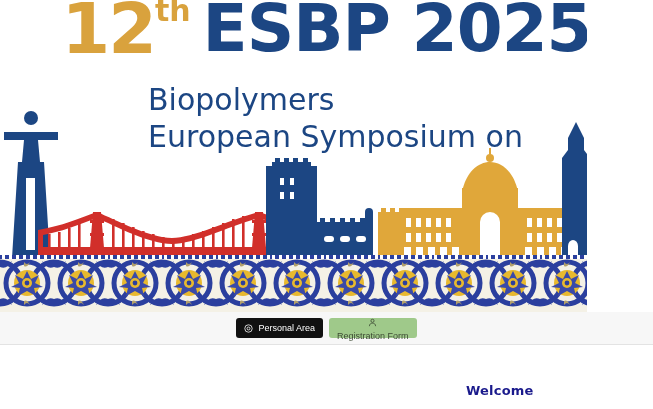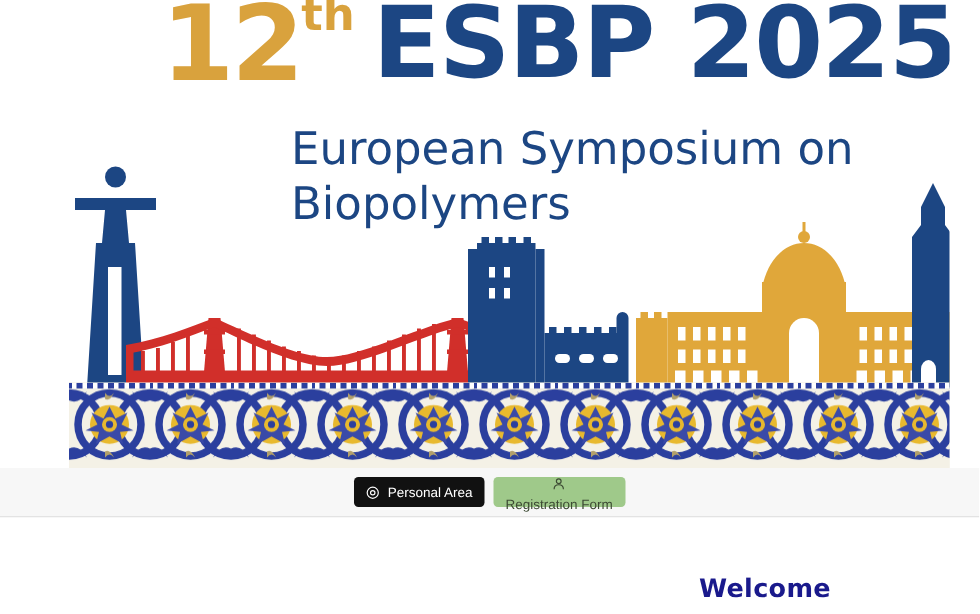--- a/index.html
+++ b/index.html
@@ -16,21 +16,20 @@
     overflow: hidden;
   }
 
   
   .banner {
     position: absolute;
     left: 0; top: 0;
     width: 587px; height: 312px;
     background: #ffffff;
     overflow: hidden;
-    margin-left: 46px;
   }
 
   
   .title-row {
     position: absolute;
     left: 0; top: -6px;
     width: 653px;
     height: 76px;
     display: flex;
     align-items: flex-start;
@@ -128,41 +127,41 @@
     position: absolute;
     left: 0; top: 345px;
     width: 653px; height: 64px;
     background: #ffffff;
   }
   .welcome {
     position: absolute;
     left: 466px; top: 38px;
     font-family: "DejaVu Sans", sans-serif;
     font-weight: 700;
-    font-size: 17px;
+    font-size: 13px;
     color: #1a1a8c;
     letter-spacing: 0.2px;
   }
 </style>
 </head>
 <body>
 
 <div id="page">
 
   <div class="banner">
 
     <div class="title-row">
       <span class="title-12">12</span>
         <span class="title-th">th</span>
         <span class="title-main">ESBP 2025</span>
     </div>
 
     <div class="subtitle">
+      <div>Biopolymers</div>
       <div>European Symposium on</div>
-      <div>Biopolymers</div>
     </div>
 
     <svg class="skyline" viewBox="0 0 653 158" preserveAspectRatio="none">
 
       <g fill="#1c4683">
         <path d="M24 18 a7 7 0 0 1 14 0 a7 7 0 0 1 -14 0 Z"></path>
         <path d="M4 32 L58 32 L58 40 L38 40 L40 62 L22 62 L24 40 L4 40 Z"></path>
         <path d="M18 62 L44 62 L50 158 L12 158 Z"></path>
         <rect x="26" y="78" width="9" height="72" fill="#ffffff"></rect>
       </g>

